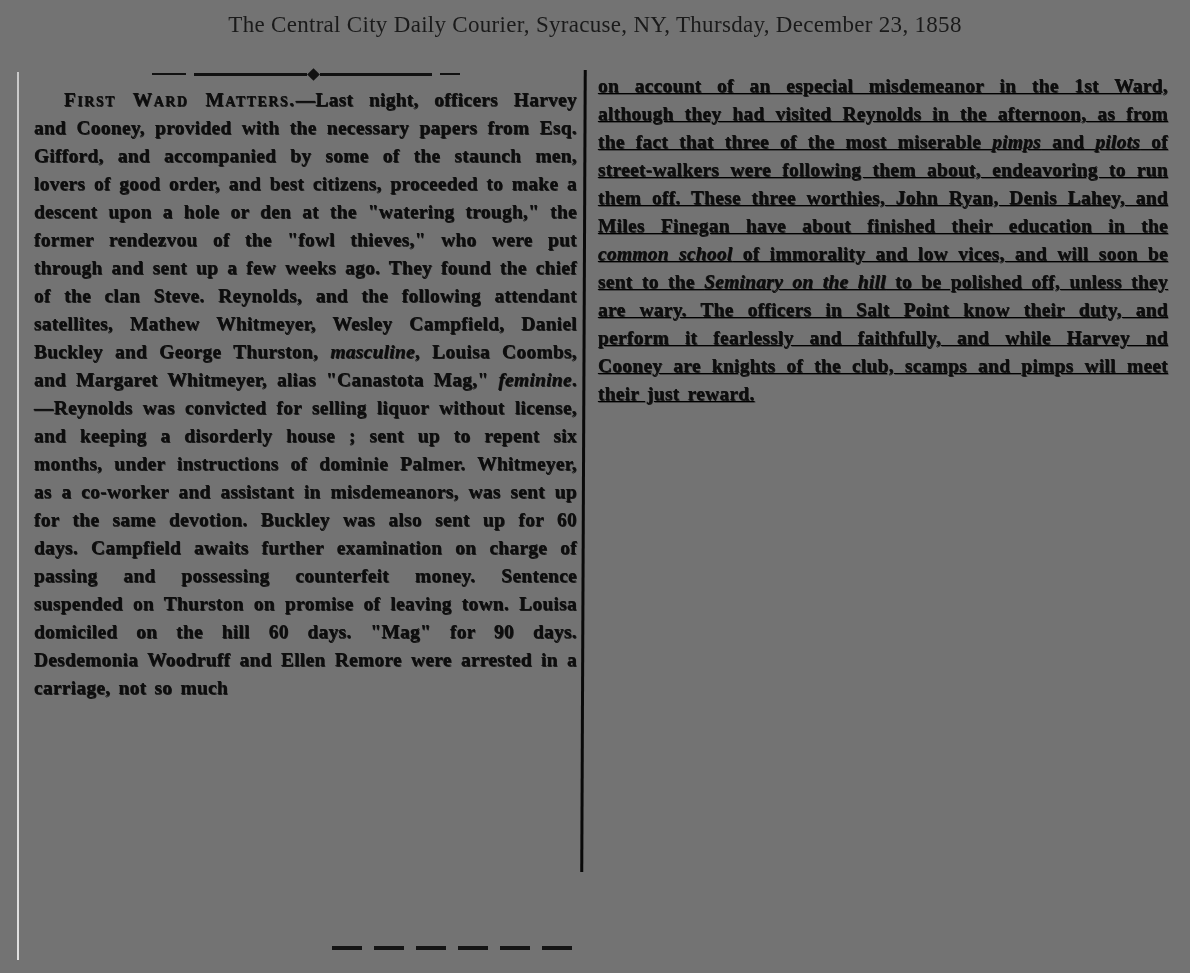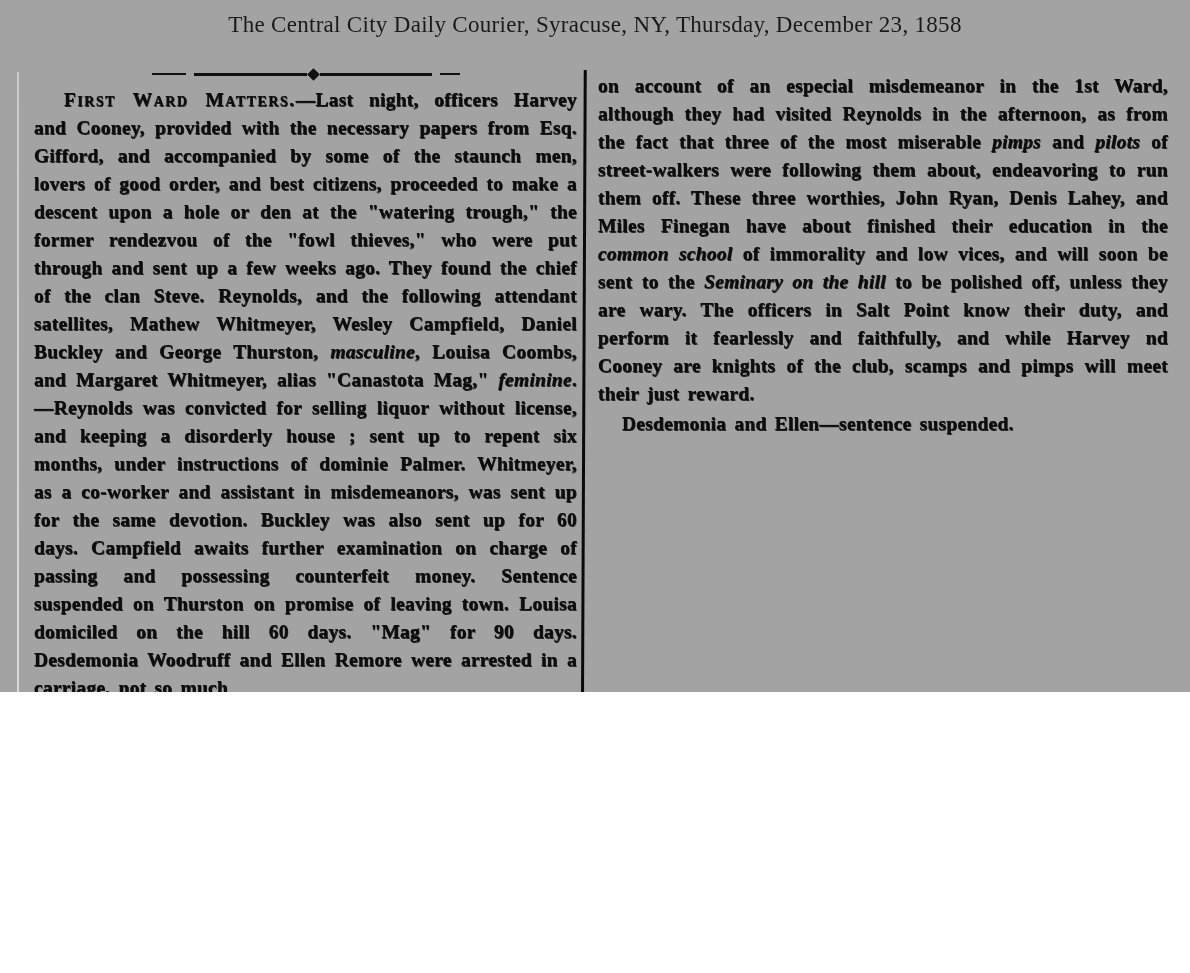--- a/index.html
+++ b/index.html
@@ -1,27 +1,27 @@
 <!DOCTYPE html>
 <html><head>
 <meta charset="utf-8">
 <style>
   html,body{margin:0;padding:0;background:#ffffff;}
-  .page{position:relative;width:1190px;height:692px;background:#a3a3a3;overflow:hidden;
+  .page{position:relative;width:1190px;height:973px;background:#737373;overflow:hidden;
         font-family:"Liberation Serif","DejaVu Serif",serif;}
   .masthead{position:absolute;top:12px;left:0;width:100%;text-align:center;}
   .masthead h1{margin:0;font-size:23px;font-weight:400;color:#1a1a1a;letter-spacing:0.3px;}
   .clipping{position:absolute;top:62px;left:0;right:0;bottom:0;}
   .edge-line{position:absolute;left:17px;top:10px;width:2px;height:888px;
              background:linear-gradient(#c9c9c9,#e0e0e0);}
   .divider{position:absolute;left:582px;top:8px;width:3px;height:802px;background:#0a0a0a;
            transform:rotate(0.25deg);}
   .col{position:absolute;top:6px;}
   .col-left{left:34px;width:543px;}
-  .col-right{left:598px;width:570px;top:10px;}
+  .col-right{left:598px;width:570px;top:10px;text-decoration:underline;}
   .body-text{margin:0;font-size:19.5px;line-height:28px;font-weight:700;color:#0d0d0d;
              text-align:justify;letter-spacing:0.25px;word-spacing:3px;
              text-shadow:0.6px 0.5px 0 rgba(15,15,15,0.9),-0.3px 0 0 rgba(15,15,15,0.5);}
   .indent{text-indent:30px;}
   .lead-in{font-variant:small-caps;letter-spacing:1.5px;}
   .em{font-style:italic;}
   .deco-rule{display:flex;align-items:center;height:8px;margin:2px 0 8px 118px;width:308px;}
   .deco-rule .seg{display:inline-block;background:#111;}
   .deco-rule .s1{width:34px;height:2px;margin-right:8px;}
   .deco-rule .s2{flex:1;height:3px;}
@@ -54,19 +54,18 @@
         <span class="seg s3"></span>
         <span class="seg s4"></span>
       </div>
       <p class="body-text indent"><span class="lead-in">First Ward Matters.</span><span>—Last night, officers Harvey and Cooney, provided with the necessary papers from Esq. Gifford, and accompanied by some of the staunch men, lovers of good order, and best citizens, proceeded to make a descent upon a hole or den at the "watering trough," the former rendezvou of the "fowl thieves," who were put through and sent up a few weeks ago. They found the chief of the clan Steve. Reynolds, and the following attendant satellites, Mathew Whitmeyer, Wesley Campfield, Daniel Buckley and George Thurston, </span><span class="em">masculine</span><span>, Louisa Coombs, and Margaret Whitmeyer, alias "Canastota Mag," </span><span class="em">feminine</span><span>.—Reynolds was convicted for selling liquor without license, and keeping a disorderly house ; sent up to repent six months, under instructions of dominie Palmer. Whitmeyer, as a co-worker and assistant in misdemeanors, was sent up for the same devotion. Buckley was also sent up for 60 days. Campfield awaits further examination on charge of passing and possessing counterfeit money. Sentence suspended on Thurston on promise of leaving town. Louisa domiciled on the hill 60 days. "Mag" for 90 days. Desdemonia Woodruff and Ellen Remore were arrested in a carriage, not so much</span></p>
     </section>
 
     <div class="divider"></div>
 
     <section class="col col-right">
       <p class="body-text"><span>on account of an especial misdemeanor in the 1st Ward, although they had visited Reynolds in the afternoon, as from the fact that three of the most miserable </span><span class="em">pimps</span><span> and </span><span class="em">pilots</span><span> of street-walkers were following them about, endeavoring to run them off. These three worthies, John Ryan, Denis Lahey, and Miles Finegan have about finished their education in the </span><span class="em">common school</span><span> of immorality and low vices, and will soon be sent to the </span><span class="em">Seminary on the hill</span><span> to be polished off, unless they are wary. The officers in Salt Point know their duty, and perform it fearlessly and faithfully, and while Harvey nd Cooney are knights of the club, scamps and pimps will meet their just reward.</span></p>
-      <p class="body-text indent2">Desdemonia and Ellen—sentence suspended.</p>
     </section>
 
     <div class="bottom-rule"></div>
 
   </main>
 </div>
 
 </body></html>

